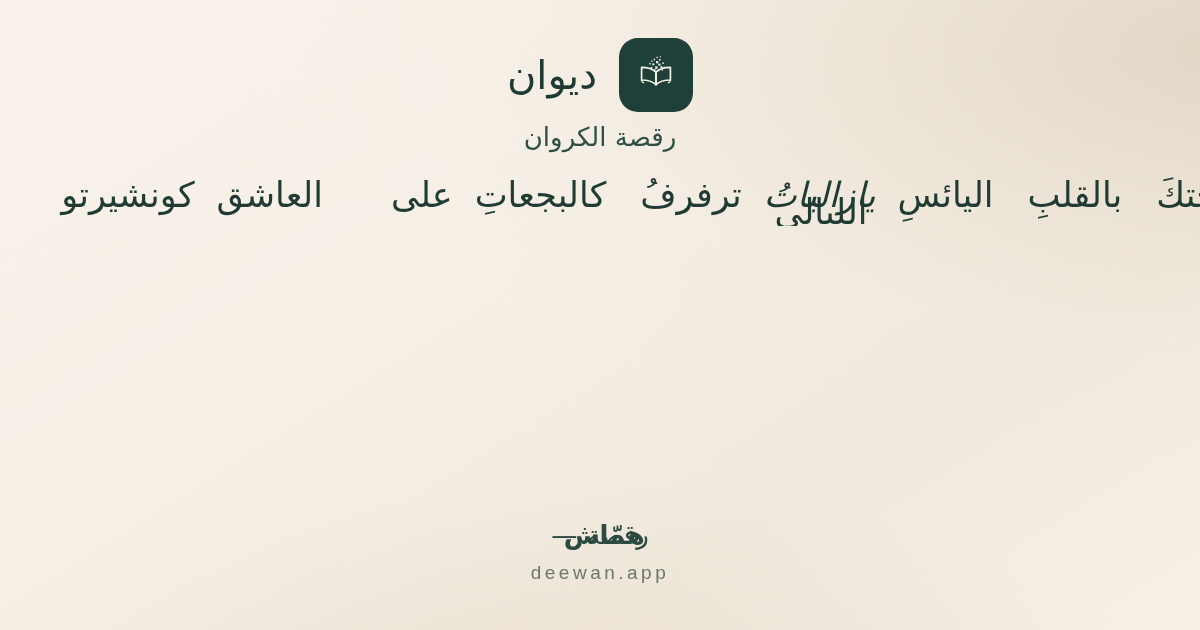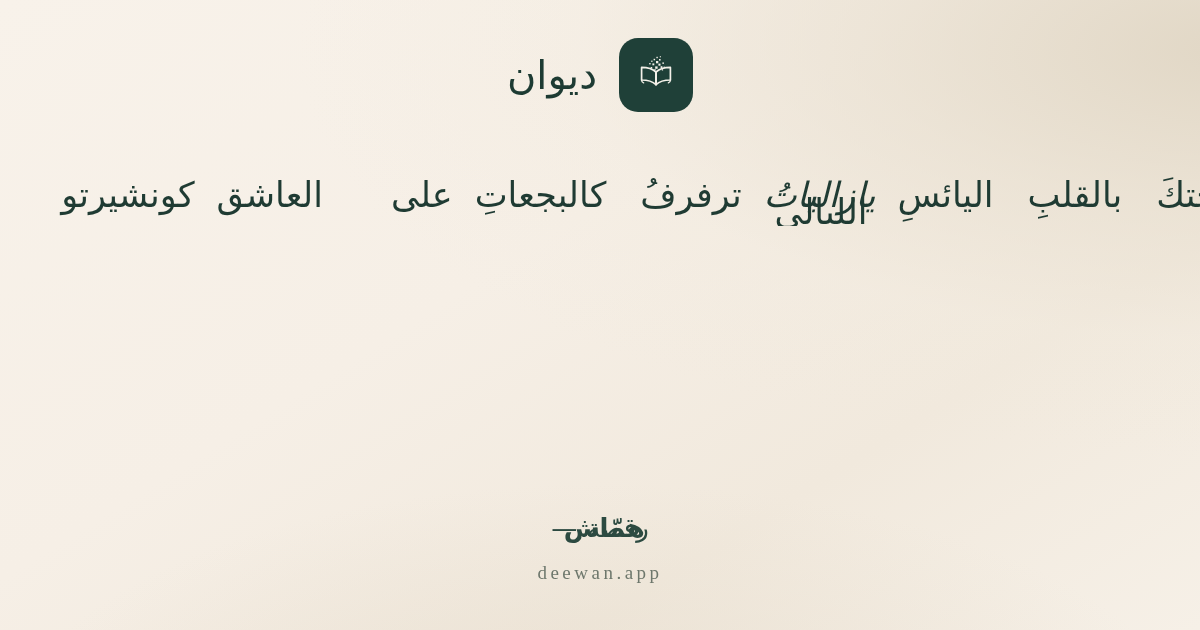--- a/index.html
+++ b/index.html
@@ -133,27 +133,27 @@
   }
   .author .a-overlap .over {
     position: absolute;
     top: 0; right: 4px;
     display: inline-block;
     font-weight: bold;
   }
   .author .dash { display:inline-block; padding-inline-start: 10px; }
 
   .site {
-    margin-top: 17px;
+    margin-top: 10px;
     font-size: 19px;
     line-height: 1.3;
     letter-spacing: 3.5px;
     color: #6d776c;
     direction: ltr;
-    font-family: Liberation Serif, serif;
+    font-family: Liberation Sans, sans-serif;
   }
 </style>
 </head>
 <body>
 
 <div class="card">
 
   <div class="brand-row">
 
     <div class="logo-tile">
@@ -183,20 +183,21 @@
           <rect x="18.2" y="8.6" width="1.3" height="1.3" fill="#f4f1e9"></rect>
           <rect x="26.8" y="4.2" width="1.1" height="1.1" fill="#f4f1e9"></rect>
           <rect x="21.4" y="17.0" width="1.2" height="1.2" fill="#f4f1e9"></rect>
         </svg>
       </span>
     </div>
 
     <div class="brand-name">ديوان</div>
   </div>
 
+  <div class="poem-title">رقصة الكروان</div>
 
   <div class="verse-wrap">
     <div class="verse-line">
       <span class="verse-seg">حتكَ</span><span class="verse-gap-lg"></span><span class="verse-seg">بالقلبِ</span><span class="verse-gap-lg"></span><span class="verse-seg">اليائسِ</span><span class="verse-gap-md"></span><span class="verse-overlap"><span class="under">يازالياتُ</span><span class="over">الليالي</span></span><span class="verse-gap-md"></span><span class="verse-seg">ترفرفُ</span><span class="verse-gap-lg"></span><span class="verse-seg">كالبجعاتِ</span><span class="verse-gap-md"></span><span class="verse-seg">على</span><span class="verse-gap-lg"></span><span class="verse-gap-lg"></span><span class="verse-seg">العاشق</span><span class="verse-gap-md"></span><span class="verse-seg">كونشيرتو</span>
     </div>
   </div>
 
   <div class="footer">
     <div class="author">
       <span class="a-overlap"><span class="a-word">رقصة</span><span class="over">همّاش</span></span><span class="dash">—</span>

